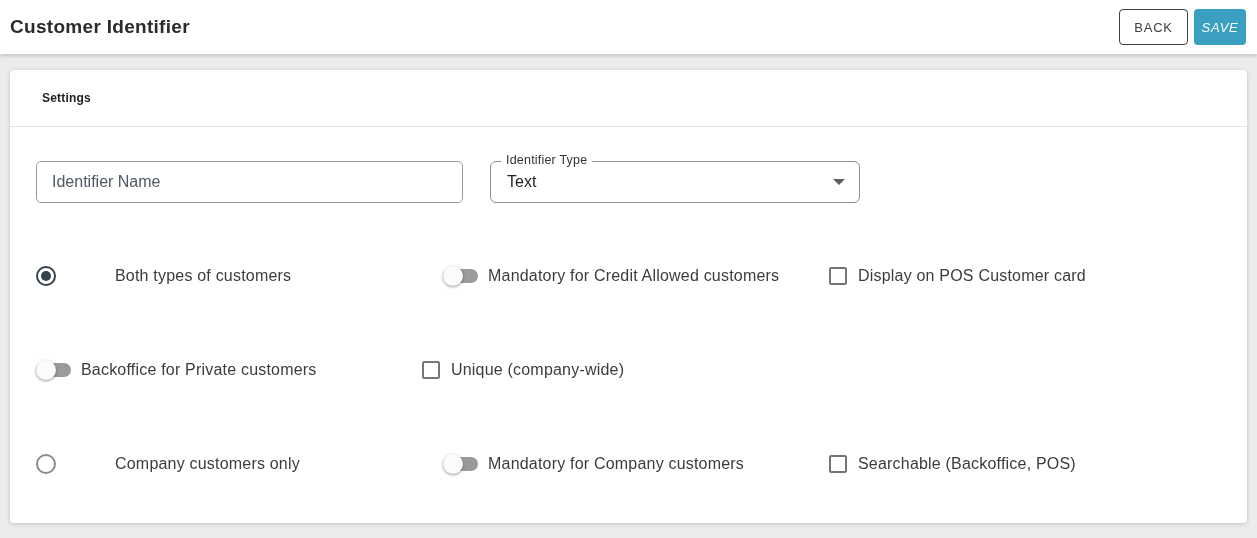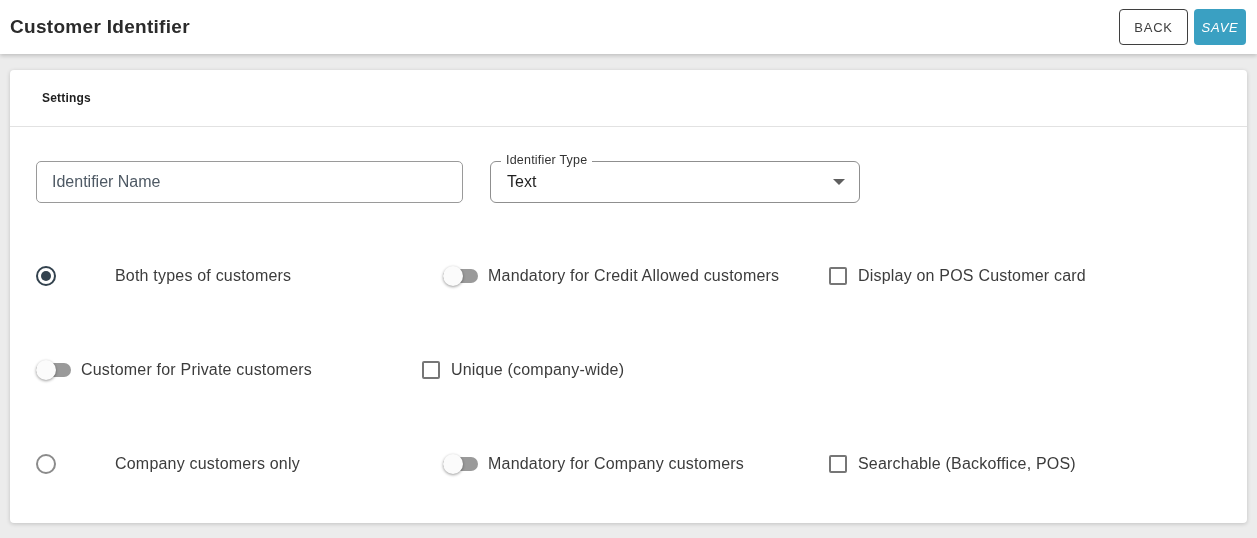--- a/index.html
+++ b/index.html
@@ -171,21 +171,21 @@
           <span class="opt-label">Display on POS Customer card</span>
         </div>
       </div>
 
       <div class="opt-row">
         <div class="col-toggle">
           <span class="toggle">
             <span class="toggle-track"></span>
             <span class="toggle-thumb"></span>
           </span>
-          <span class="opt-label">Customer for Private customers</span>
+          <span class="opt-label">Backoffice for Private customers</span>
         </div>
         <div class="col-check">
           <span class="checkbox"></span>
           <span class="opt-label">Unique (company-wide)</span>
         </div>
       </div>
 
       <div class="opt-row">
         <div class="col-radio">
           <span class="radio"></span>

